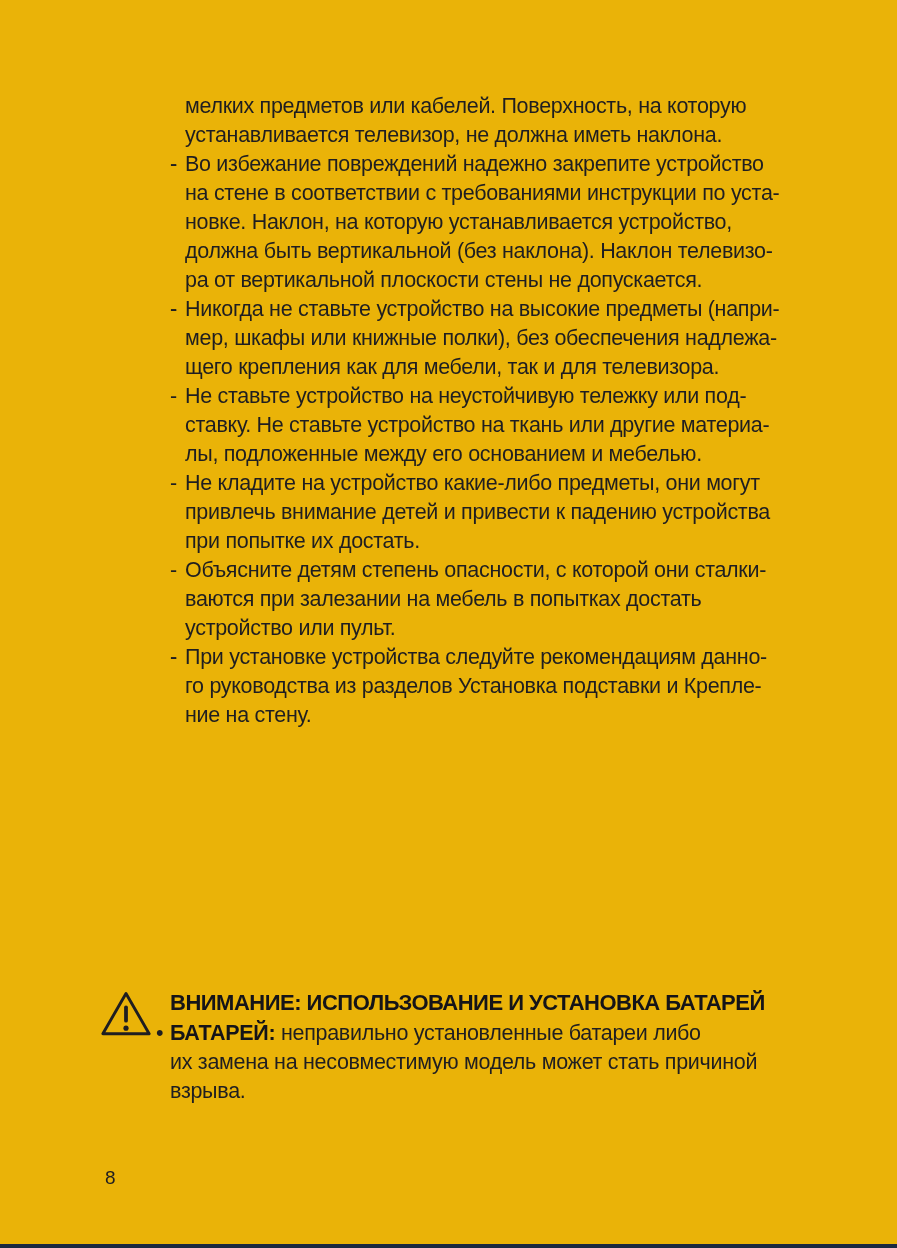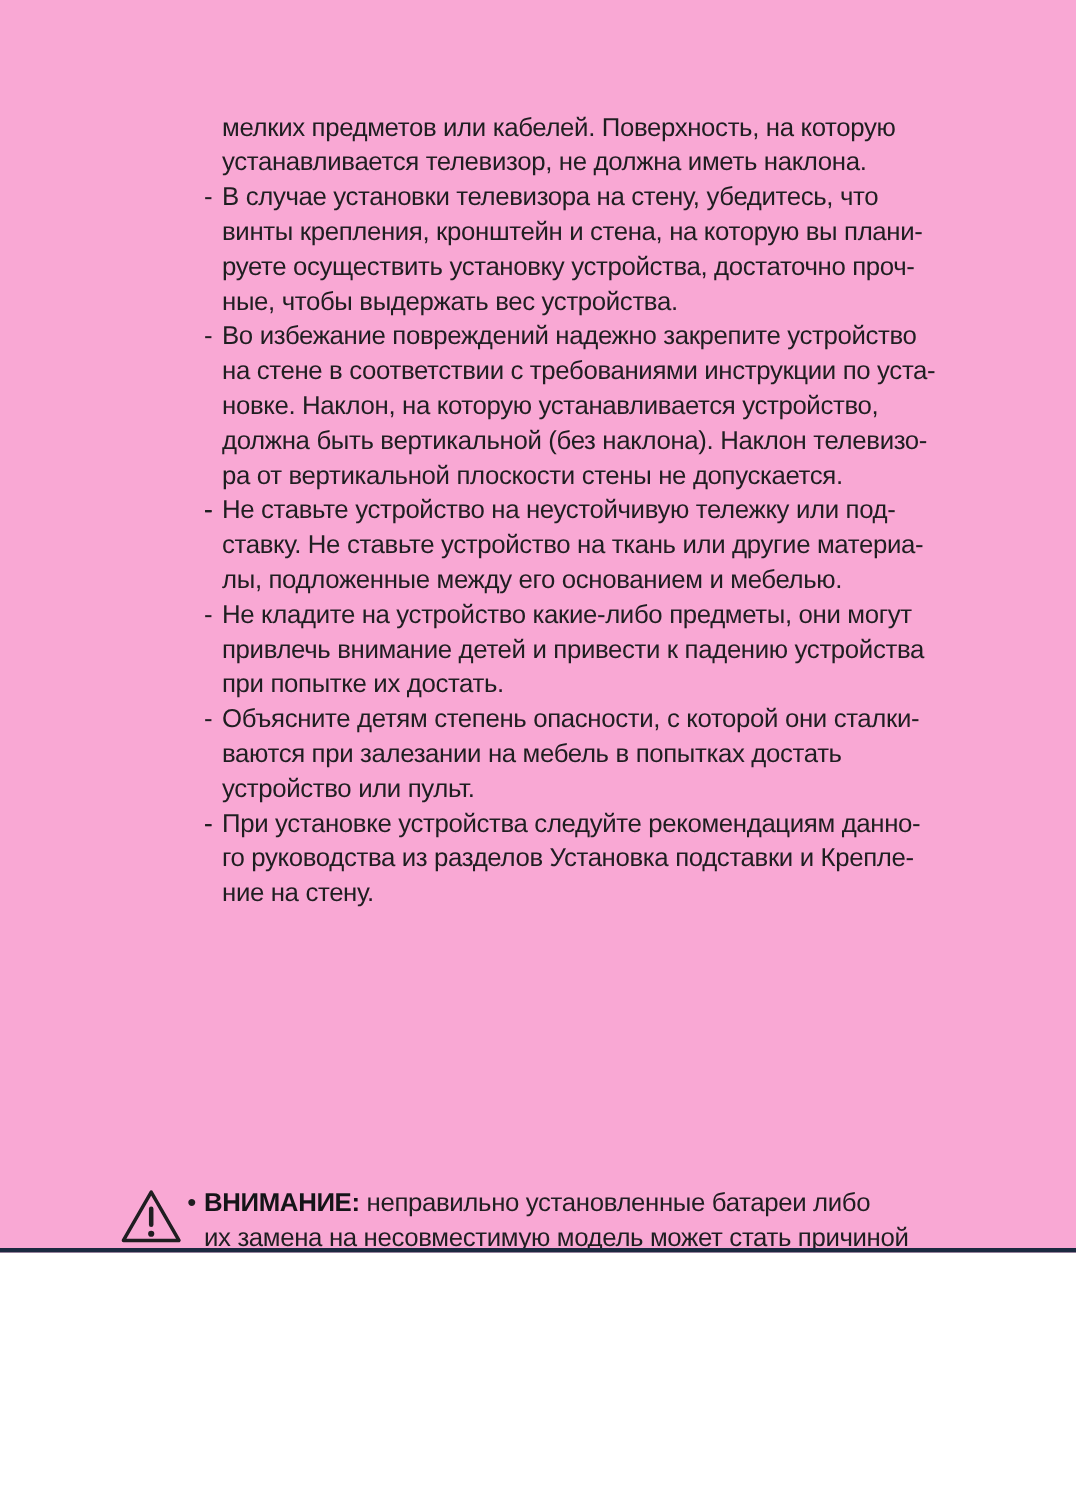--- a/index.html
+++ b/index.html
@@ -3,22 +3,22 @@
 <meta charset="utf-8">
 <style>
   html, body {
     margin: 0;
     padding: 0;
     background: #ffffff;
   }
   .page {
     position: relative;
     width: 897px;
-    height: 1044px;
-    background: #f9a8d4;
+    height: 1248px;
+    background: #eab308;
     overflow: hidden;
     font-family: "Liberation Sans", "DejaVu Sans", sans-serif;
     color: #1f1e21;
   }
   .content {
     position: absolute;
     left: 170px;
     top: 92px;
     width: 648px;
     font-size: 21.5px;
@@ -104,38 +104,37 @@
 <div class="page">
 
   <div class="content">
     <ul class="safety-list">
       <li class="cont">
         <span class="txt pre">мелких предметов или кабелей. Поверхность, на которую
 устанавливается телевизор, не должна иметь наклона.</span>
       </li>
       <li>
         <span class="dash">-</span>
-        <span class="txt pre">В случае установки телевизора на стену, убедитесь, что
-винты крепления, кронштейн и стена, на которую вы плани-
-руете осуществить установку устройства, достаточно проч-
-ные, чтобы выдержать вес устройства.</span>
       </li>
       <li>
         <span class="dash">-</span>
         <span class="txt pre">Во избежание повреждений надежно закрепите устройство
 на стене в соответствии с требованиями инструкции по уста-
 новке. Наклон, на которую устанавливается устройство,
 должна быть вертикальной (без наклона). Наклон телевизо-
 ра от вертикальной плоскости стены не допускается.</span>
       </li>
       <li>
         <span class="dash">-</span>
       </li>
       <li>
         <span class="dash">-</span>
+        <span class="txt pre">Никогда не ставьте устройство на высокие предметы (напри-
+мер, шкафы или книжные полки), без обеспечения надлежа-
+щего крепления как для мебели, так и для телевизора.</span>
       </li>
       <li>
         <span class="dash">-</span>
         <span class="txt pre">Не ставьте устройство на неустойчивую тележку или под-
 ставку. Не ставьте устройство на ткань или другие материа-
 лы, подложенные между его основанием и мебелью.</span>
       </li>
       <li>
         <span class="dash">-</span>
         <span class="txt pre">Не кладите на устройство какие-либо предметы, они могут
@@ -161,22 +160,23 @@
   </div>
 
   <div class="warning-section">
     <span class="warning-icon">
       <svg width="52" height="48" viewBox="0 0 60 56" xmlns="http://www.w3.org/2000/svg">
         <path d="M30 4 L57 51 L3 51 Z" fill="none" stroke="#1f1e21" stroke-width="3.4" stroke-linejoin="round"></path>
         <rect x="27.8" y="18" width="4.4" height="20" rx="2.2" fill="#1f1e21"></rect>
         <circle cx="30" cy="44.5" r="3" fill="#1f1e21"></circle>
       </svg>
     </span>
+    <div class="warning-heading">ВНИМАНИЕ: ИСПОЛЬЗОВАНИЕ И УСТАНОВКА БАТАРЕЙ</div>
     <div class="warn-item">
-      <span class="bullet">•</span><span class="warn-label">ВНИМАНИЕ:</span> <span class="warn-text pre">неправильно установленные батареи либо
+      <span class="bullet">•</span><span class="warn-label">БАТАРЕЙ:</span> <span class="warn-text pre">неправильно установленные батареи либо
 их замена на несовместимую модель может стать причиной
 взрыва.</span>
     </div>
   </div>
 
   <div class="page-number">8</div>
 
   <div class="bottom-rule" style="background: rgb(27, 41, 64);"></div>
 
 </div>

